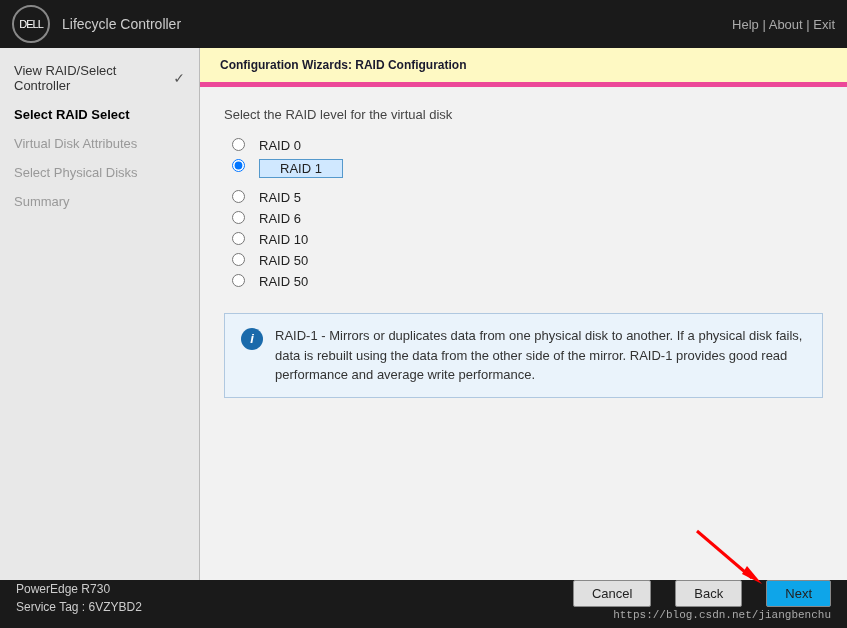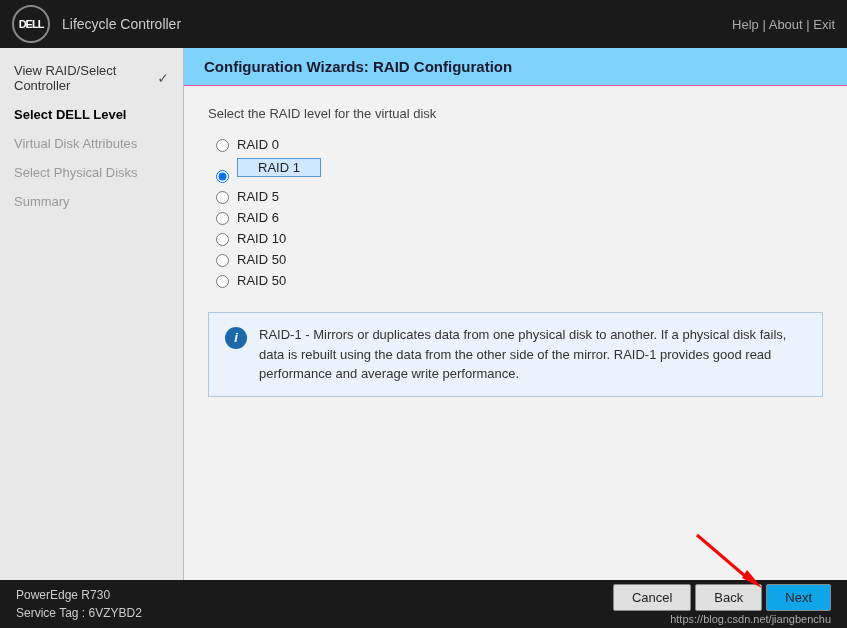--- a/index.html
+++ b/index.html
@@ -13,35 +13,35 @@
       align-items: center;
       padding: 0 12px;
       justify-content: space-between;
     }
     .header-left { display: flex; align-items: center; gap: 12px; }
     .dell-logo {
       width: 38px; height: 38px;
       border: 2px solid #888;
       border-radius: 50%;
       display: flex; align-items: center; justify-content: center;
-      color: #fff; font-size: 11px; font-weight: bold; letter-spacing: -1px;
+      color: #fff; font-size: 11px; font-weight: normal; letter-spacing: -1px;
     }
     .header-title { color: #ccc; font-size: 14px; }
     .header-links { color: #aaa; font-size: 13px; }
     .header-links span { cursor: pointer; text-align: right; }
 
     
     .main-layout {
       display: flex;
       height: calc(628px - 48px - 48px);
     }
 
     
     .sidebar {
-      width: 184px;
+      width: 200px;
       background: #e8e8e8;
       border-right: 1px solid #bbb;
       padding: 8px 0;
     }
     .sidebar-item {
       padding: 7px 14px;
       font-size: 13px;
       color: #333;
       cursor: pointer;
       display: flex;
@@ -59,24 +59,24 @@
 
     
     .content {
       flex: 1;
       background: #f2f2f2;
       padding: 0;
       display: flex;
       flex-direction: column;
     }
     .content-header {
-      background: #7dd3fc;
+      background: #fef9c3;
       padding: 10px 20px;
-      border-bottom: 1px solid #ec4899;
-      font-size: 15px;
+      border-bottom: 5px solid #ec4899;
+      font-size: 12px;
       font-weight: bold;
       color: #1a1a2e;
     }
     .content-body {
       padding: 20px 24px;
       flex: 1;
     }
     .step-title {
       font-size: 15px;
       font-weight: bold;
@@ -86,22 +86,22 @@
     .step-subtitle {
       font-size: 13px;
       color: #444;
       margin-bottom: 16px;
     }
 
     
     .raid-options { margin-left: 8px; }
     .raid-option {
       display: flex;
-      align-items: flex-end;
-      gap: 8px;
+      align-items: flex-start;
+      gap: 14px;
       margin-bottom: 6px;
       font-size: 13px;
       color: #222;
       cursor: pointer;
     }
     .raid-option input[type="radio"] { cursor: pointer; }
     .raid-option.selected-label {
       background: #d0e8ff;
       padding: 1px 20px;
       border: 1px solid #5599cc;
@@ -126,26 +126,26 @@
       display: flex; align-items: center; justify-content: center;
       color: #fff; font-size: 13px; font-weight: bold; font-style: italic;
       margin-top: 2px;
     }
 
     
     .footer {
       height: 48px;
       background: #1a1a1a;
       display: flex;
-      align-items: center;
+      align-items: flex-start;
       justify-content: space-between;
-      padding: 6px 16px;
+      padding: 0 16px;
     }
     .footer-left { color: #ccc; font-size: 12px; line-height: 1.5; }
-    .footer-url { color: #aaa; font-size: 11px; }
+    .footer-url { color: #aaa; font-size: 11px; font-family: Liberation Mono, monospace; }
 
     .btn {
       padding: 5px 18px;
       font-size: 13px;
       border: 1px solid #888;
       background: #e0e0e0;
       cursor: pointer;
       color: #222;
       border-radius: 2px;
     }
@@ -170,21 +170,21 @@
 </div>
 
 <div class="main-layout">
 
   <div class="sidebar">
     <div class="sidebar-item done">
       <span>View RAID/Select Controller</span>
       <span class="check-icon">✓</span>
     </div>
     <div class="sidebar-item active">
-      <span>Select DELL Level</span>
+      <span>Select RAID Select</span>
     </div>
     <div class="sidebar-item disabled">
       <span>Virtual Disk Attributes</span>
     </div>
     <div class="sidebar-item disabled">
       <span>Select Physical Disks</span>
     </div>
     <div class="sidebar-item disabled">
       <span>Summary</span>
     </div>
@@ -249,21 +249,21 @@
 <div class="footer">
   <div class="footer-left">
     <div>PowerEdge R730</div>
     <div>
       <span>Service Tag</span>
       <span> : </span>
       <span>6VZYBD2</span>
     </div>
   </div>
   <div style="display:flex; flex-direction:column; align-items:flex-end; gap:2px;">
-    <div style="display:flex; gap:4px; position:relative;">
+    <div style="display:flex; gap:24px; position:relative;">
       <button class="btn">Cancel</button>
       <button class="btn">Back</button>
       <div style="position:relative;">
         
         <svg style="position:absolute; right:64px; top:-54px; width:80px; height:60px; pointer-events:none;">
           <line x1="10" y1="5" x2="65" y2="52" stroke="red" stroke-width="3"></line>
           <polygon points="55,48 75,58 60,40" fill="red"></polygon>
         </svg>
         <button class="btn" style="background:#0ea5e9;">Next</button>
       </div>

